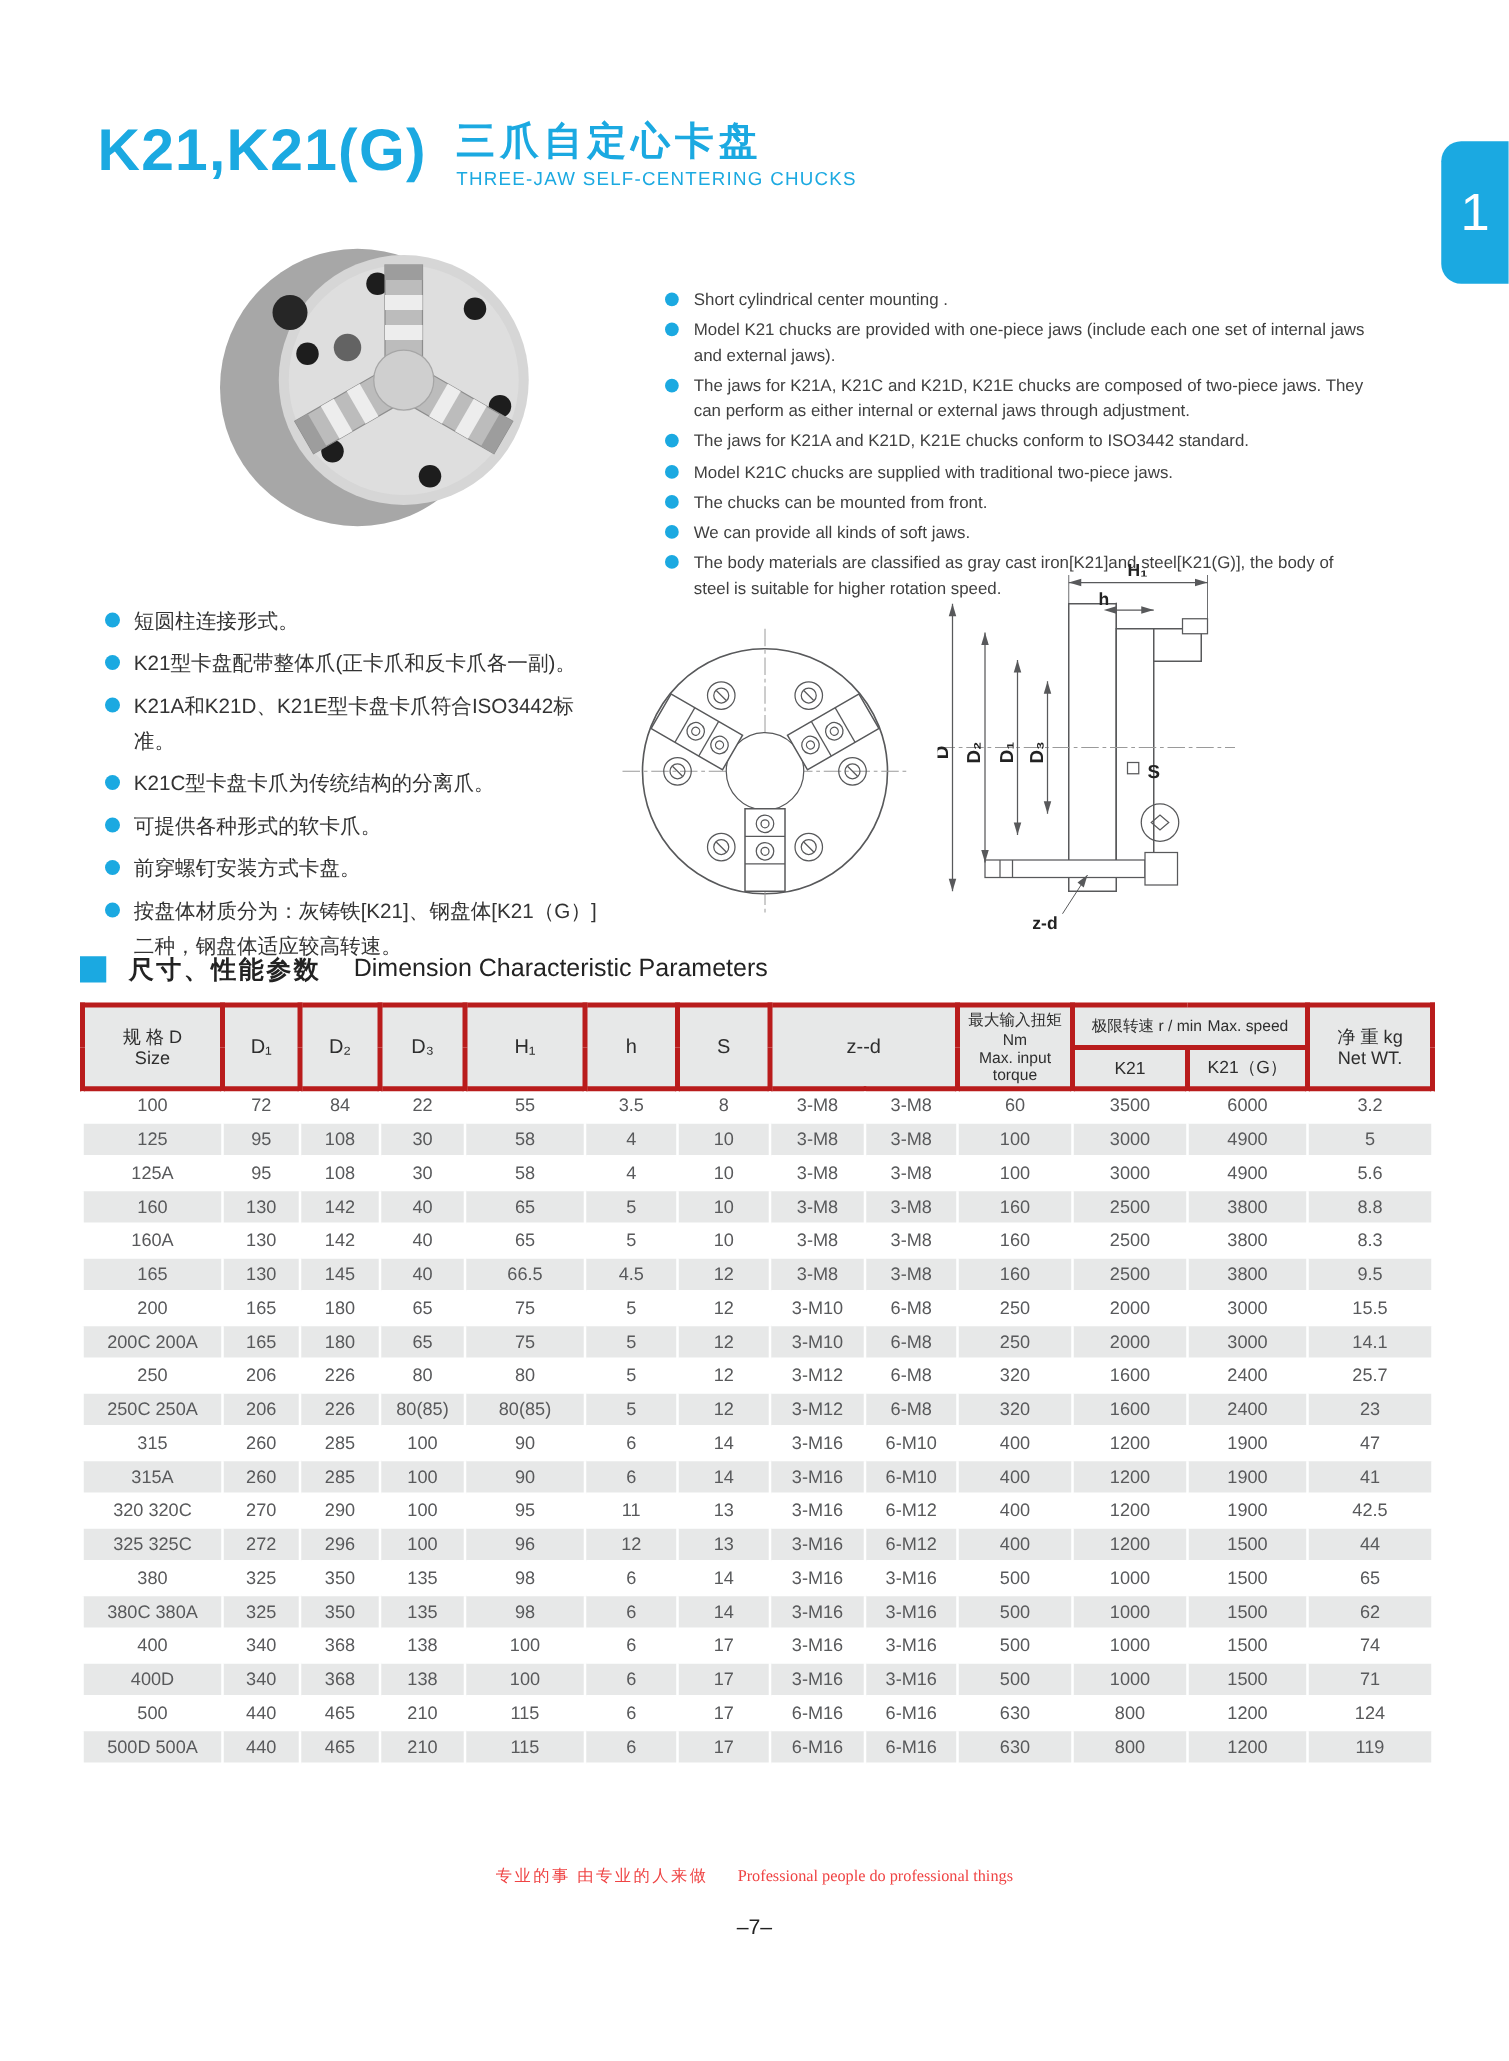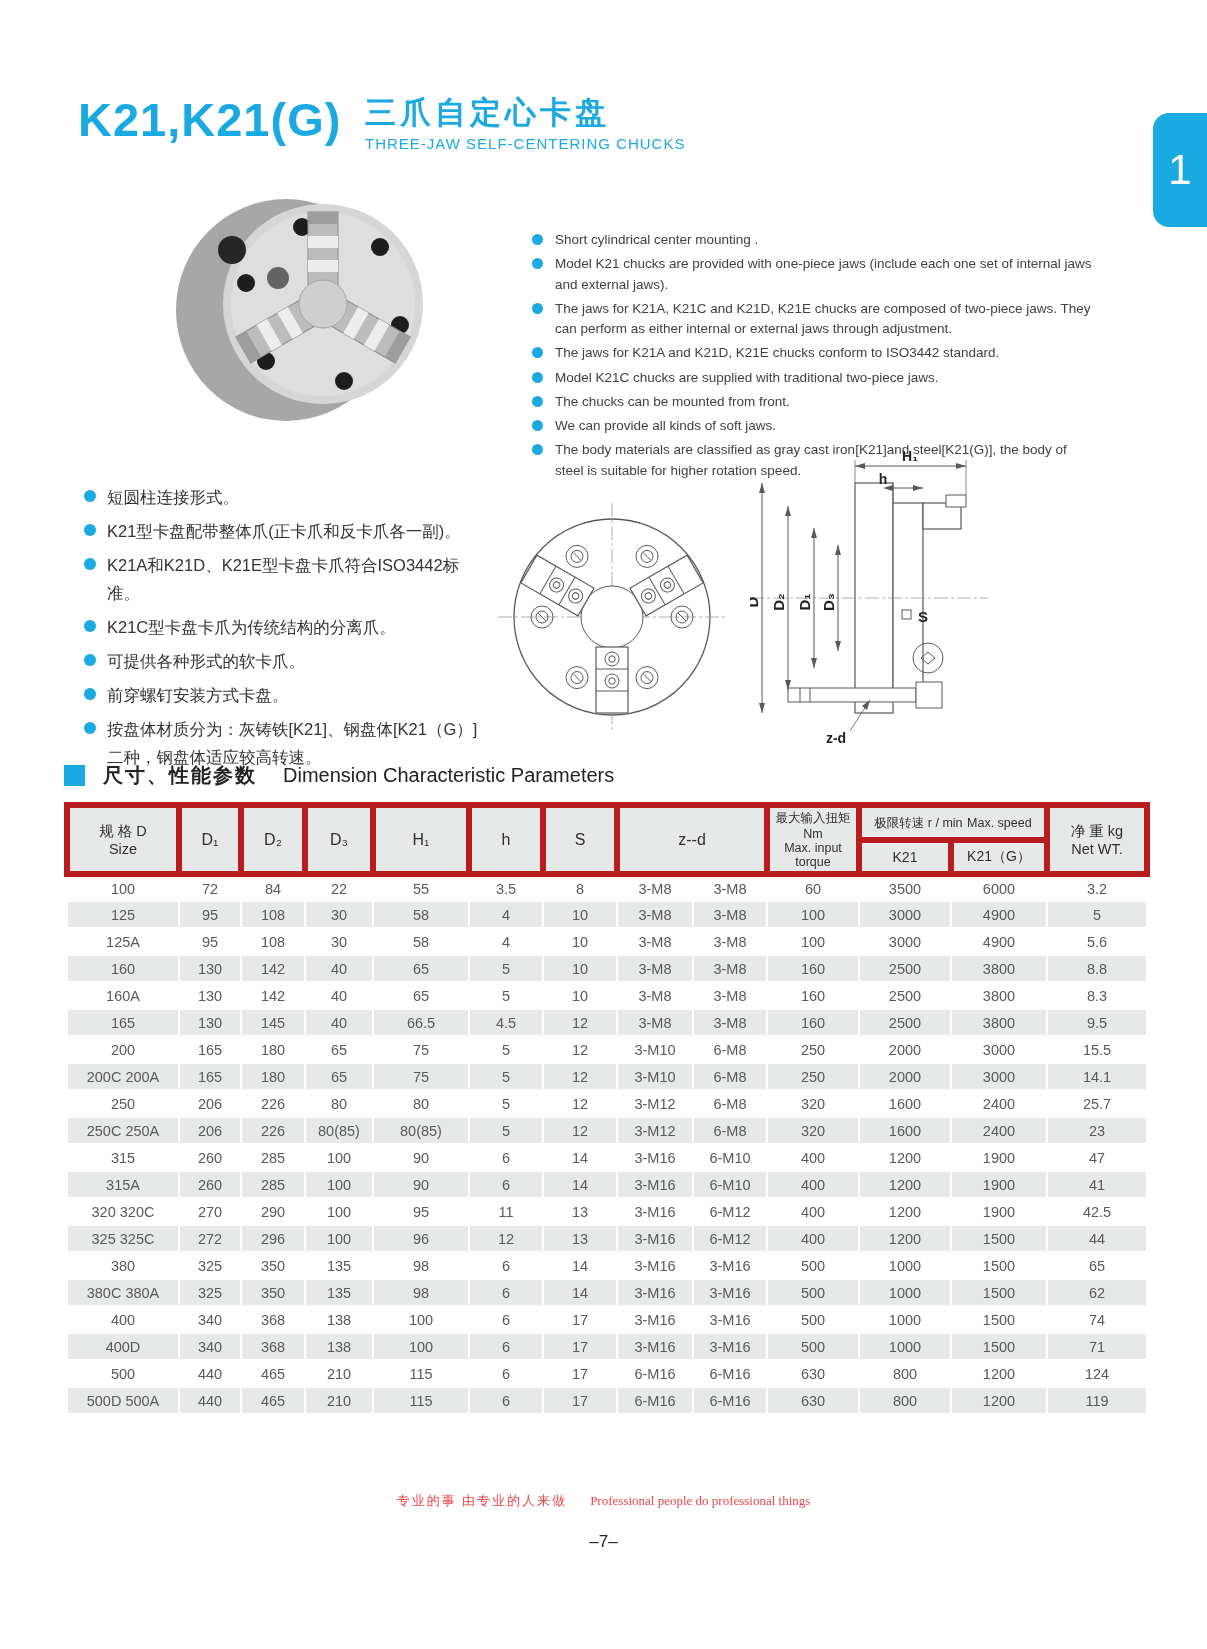--- a/index.html
+++ b/index.html
@@ -34,21 +34,21 @@
 
   
   .section-header { position:absolute; left:64px; top:762px; display:flex; align-items:center; }
   .section-square { width:21px; height:21px; background:var(--accent); margin-right:18px; }
   .section-zh { font-size:20px; font-weight:bold; color:#222; letter-spacing:2px; margin-right:26px; }
   .section-en { font-size:20px; color:#222; }
 
   
   .table-wrap { position:absolute; left:64px; top:802px; }
   .spec-table { border-collapse:collapse; table-layout:fixed; width:1080px; }
-  .spec-table th { background:#E7E8E8; border:6px solid #b91c1c; font-weight:normal; color:#2e2e2e;
+  .spec-table th { background:#E7E8E8; border:4px solid #b91c1c; font-weight:normal; color:#2e2e2e;
     text-align:center; vertical-align:middle; padding:2px 0; }
   .spec-table td { border:2px solid #fff; text-align:center; color:#58595B; font-size:14.5px;
     height:27px; padding:0; }
   .spec-table tbody tr:nth-child(even) td { background:#E7E8E8; }
   .hd-zh { font-size:14.5px; }
   .hd-en { font-size:14.5px; }
   .hd-sym { font-size:16px; }
   .hd-sub { font-size:14px; }
 
   

